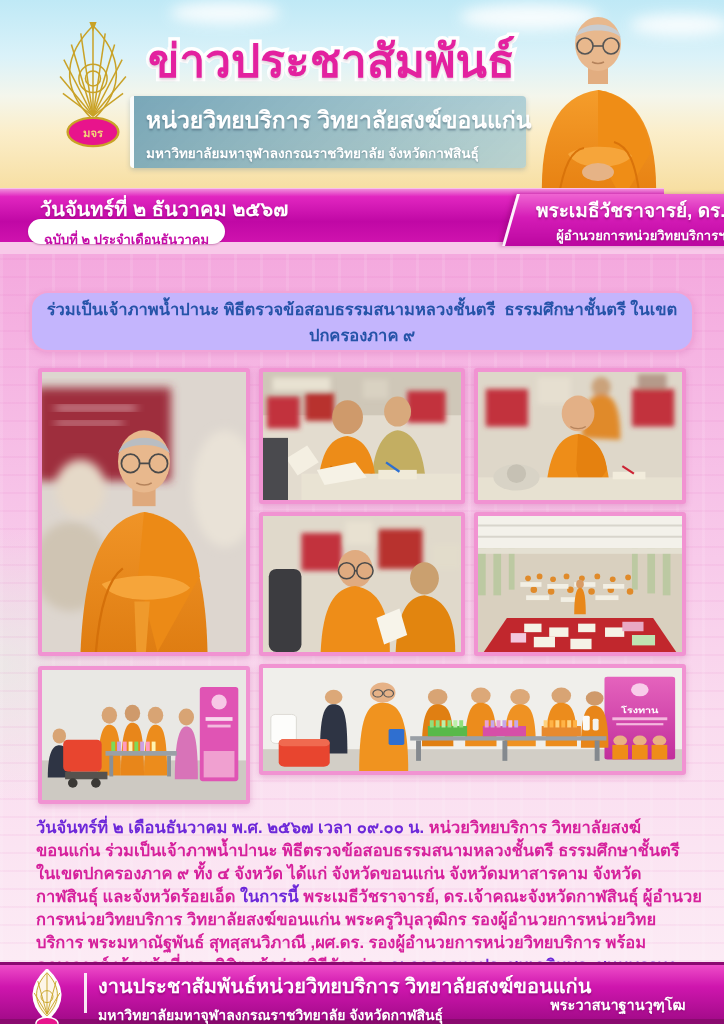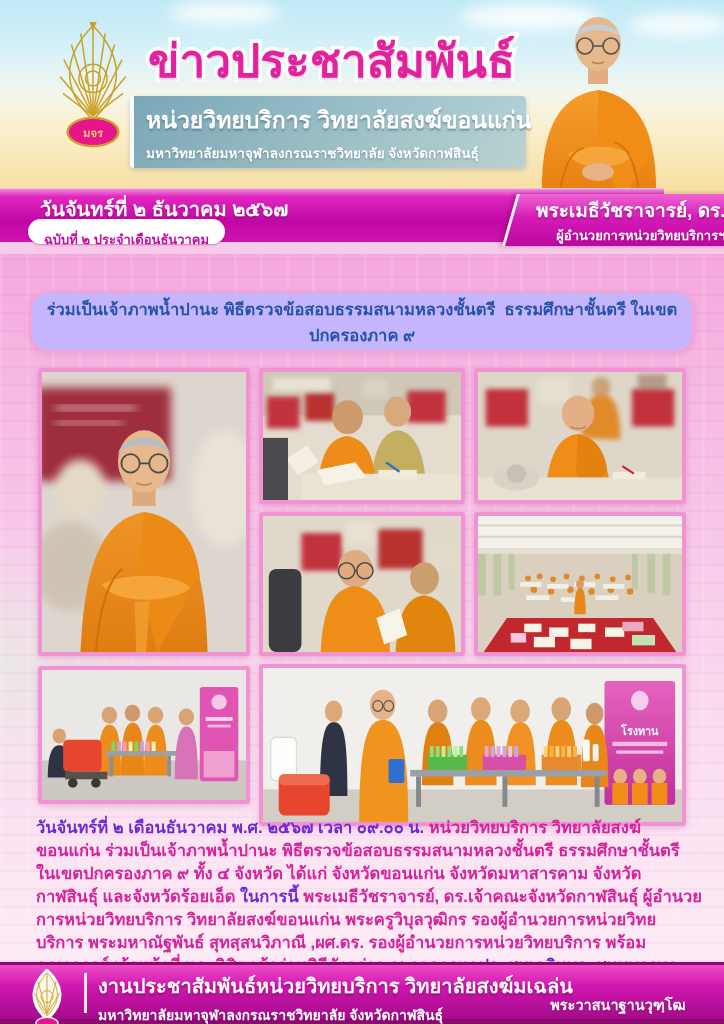--- a/index.html
+++ b/index.html
@@ -85,21 +85,21 @@
     position:absolute;border:4px solid #f193d2;border-radius:3px;background:#fff;
     overflow:hidden;box-shadow:0 2px 6px rgba(180,60,140,.28);
   }
   .photo svg{display:block;width:100%;height:100%;}
   #ph-a{left:38px;top:368px;width:212px;height:288px;}
   #ph-b{left:259px;top:368px;width:206px;height:136px;}
   #ph-c{left:474px;top:368px;width:212px;height:136px;}
   #ph-d{left:259px;top:512px;width:206px;height:144px;}
   #ph-e{left:474px;top:512px;width:212px;height:144px;}
   #ph-f{left:38px;top:666px;width:212px;height:138px;}
-  #ph-g{left:259px;top:664px;width:427px;height:162px;}
+  #ph-g{left:259px;top:664px;width:427px;height:111px;}
   
   .article{
     position:absolute;left:36px;top:816px;width:666px;height:140px;
     font-size:16.5px;line-height:23px;font-weight:700;
   }
   .seg-dark{color:#6d28d9;}
   .seg-pink{color:#d6219c;}
   
   .footer{
     position:absolute;left:0;top:962px;width:724px;height:62px;
@@ -530,21 +530,21 @@
             <line x1="50" y1="98" x2="70" y2="26"></line>
           <line x1="50" y1="98" x2="22" y2="52"></line>
             <line x1="50" y1="98" x2="78" y2="52"></line>
           <circle cx="50" cy="60" r="13"></circle>
         </g>
         <ellipse cx="50" cy="118" rx="24" ry="13" fill="#e8148c" stroke="#ffffff" stroke-width="3"></ellipse>
       </svg>
     </div>
     <div class="footer-sep"></div>
     <div class="footer-text">
-      <div class="f1">งานประชาสัมพันธ์หน่วยวิทยบริการ วิทยาลัยสงฆ์มเฉล่น</div>
+      <div class="f1">งานประชาสัมพันธ์หน่วยวิทยบริการ วิทยาลัยสงฆ์ขอนแก่น</div>
       <div class="f2">มหาวิทยาลัยมหาจุฬาลงกรณราชวิทยาลัย จังหวัดกาฬสินธุ์</div>
     </div>
     <div class="footer-by">
       <div class="by-name">พระวาสนาฐานวุฑฺโฒ</div>
     </div>
   </div>
 
 </div>
 
 </body></html>

